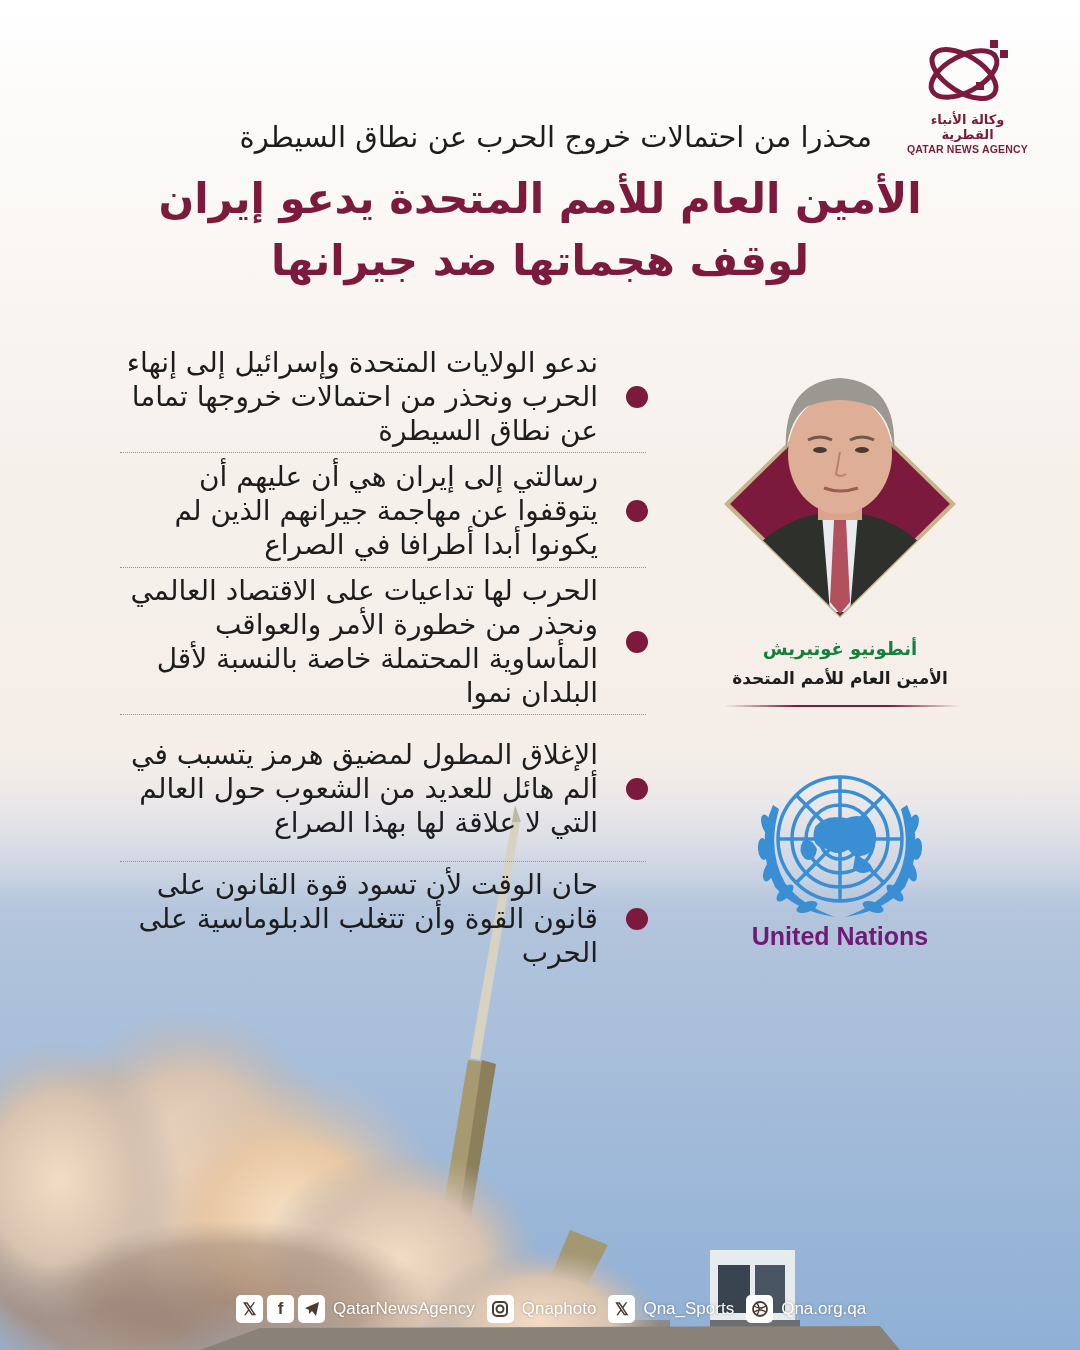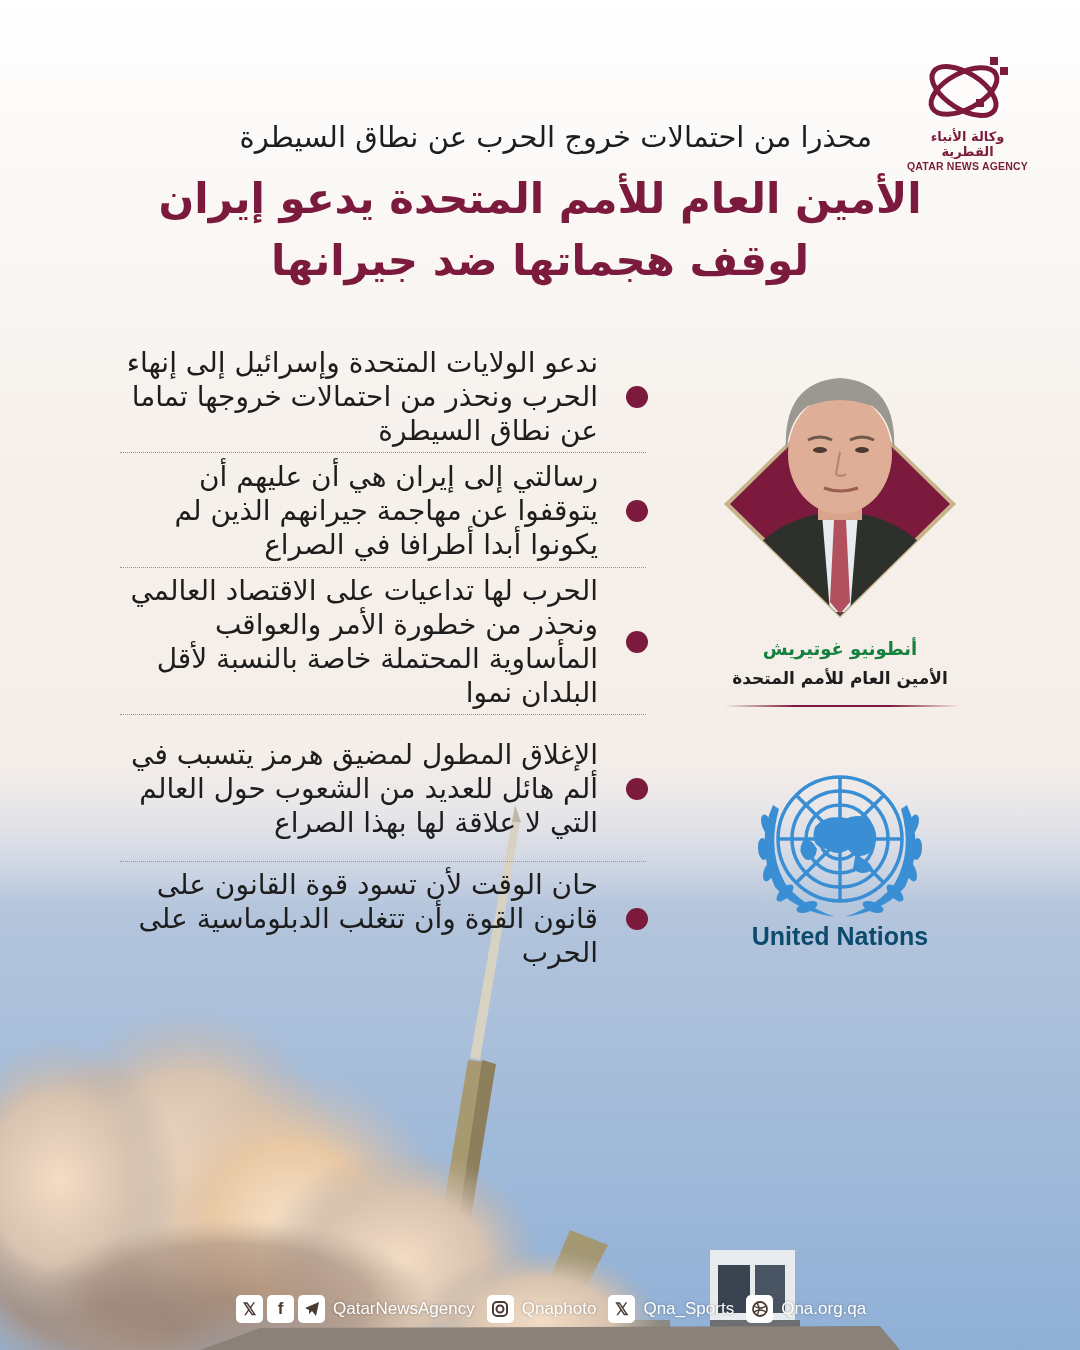--- a/index.html
+++ b/index.html
@@ -8,21 +8,21 @@
       position: relative;
       font-family: "DejaVu Sans", sans-serif;
       background: linear-gradient(180deg, #ffffff 0%, #fbf9f7 12%, #f6f0eb 35%, #f5eee8 55%, #eae8ec 66%, #d7dce6 72%, #b9c8dc 80%, #a7bcd6 90%, #9fb6d3 100%);
     }
     .scene { position: absolute; left: 0; top: 0; width: 1080px; height: 1350px; overflow: hidden; }
 
     
     .photo { position: absolute; left: 0; top: 760px; width: 1080px; height: 590px; }
 
     
-    .logo { position: absolute; left: 905px; top: 53px; width: 125px; text-align: center; }
+    .logo { position: absolute; left: 905px; top: 36px; width: 125px; text-align: center; }
     .logo svg { display: block; margin: 0 auto; }
     .logo-ar { font-family: "DejaVu Sans", sans-serif; font-size: 13px; color: #7a1c3a; direction: rtl; margin-top: 4px; font-weight: bold; }
     .logo-en { font-family: "Liberation Sans", sans-serif; font-size: 10.5px; color: #7a1c3a; font-weight: bold; letter-spacing: 0.2px; margin-top: 1px; }
 
     
     .kicker {
       position: absolute; right: 208px; top: 120px; width: 700px;
       text-align: right; direction: rtl;
       font-size: 29px; color: #1d1d1d; font-weight: normal;
     }
@@ -62,21 +62,21 @@
     }
     .person-rule {
       position: absolute; left: 724px; top: 705px; width: 236px; height: 2px;
       background: linear-gradient(90deg, rgba(123,26,60,0) 0%, #7b1a3c 30%, #7b1a3c 70%, rgba(123,26,60,0) 100%);
     }
 
     
     .un-logo { position: absolute; left: 745px; top: 765px; width: 190px; height: 160px; }
     .un-label {
       position: absolute; left: 720px; top: 922px; width: 240px; text-align: center;
-      font-family: "Liberation Sans", sans-serif; font-weight: bold; font-size: 25px; color: #0c4a6e;
+      font-family: "Liberation Sans", sans-serif; font-weight: bold; font-size: 25px; color: #701a75;
     }
 
     
     .footer {
       position: absolute; left: 236px; top: 1294px; height: 30px;
       display: flex; align-items: center; gap: 4px;
       font-family: "Liberation Sans", sans-serif; font-size: 17px; color: #ffffff;
     }
     .sicon {
       width: 27px; height: 28px; background: #ffffff; border-radius: 5px;

